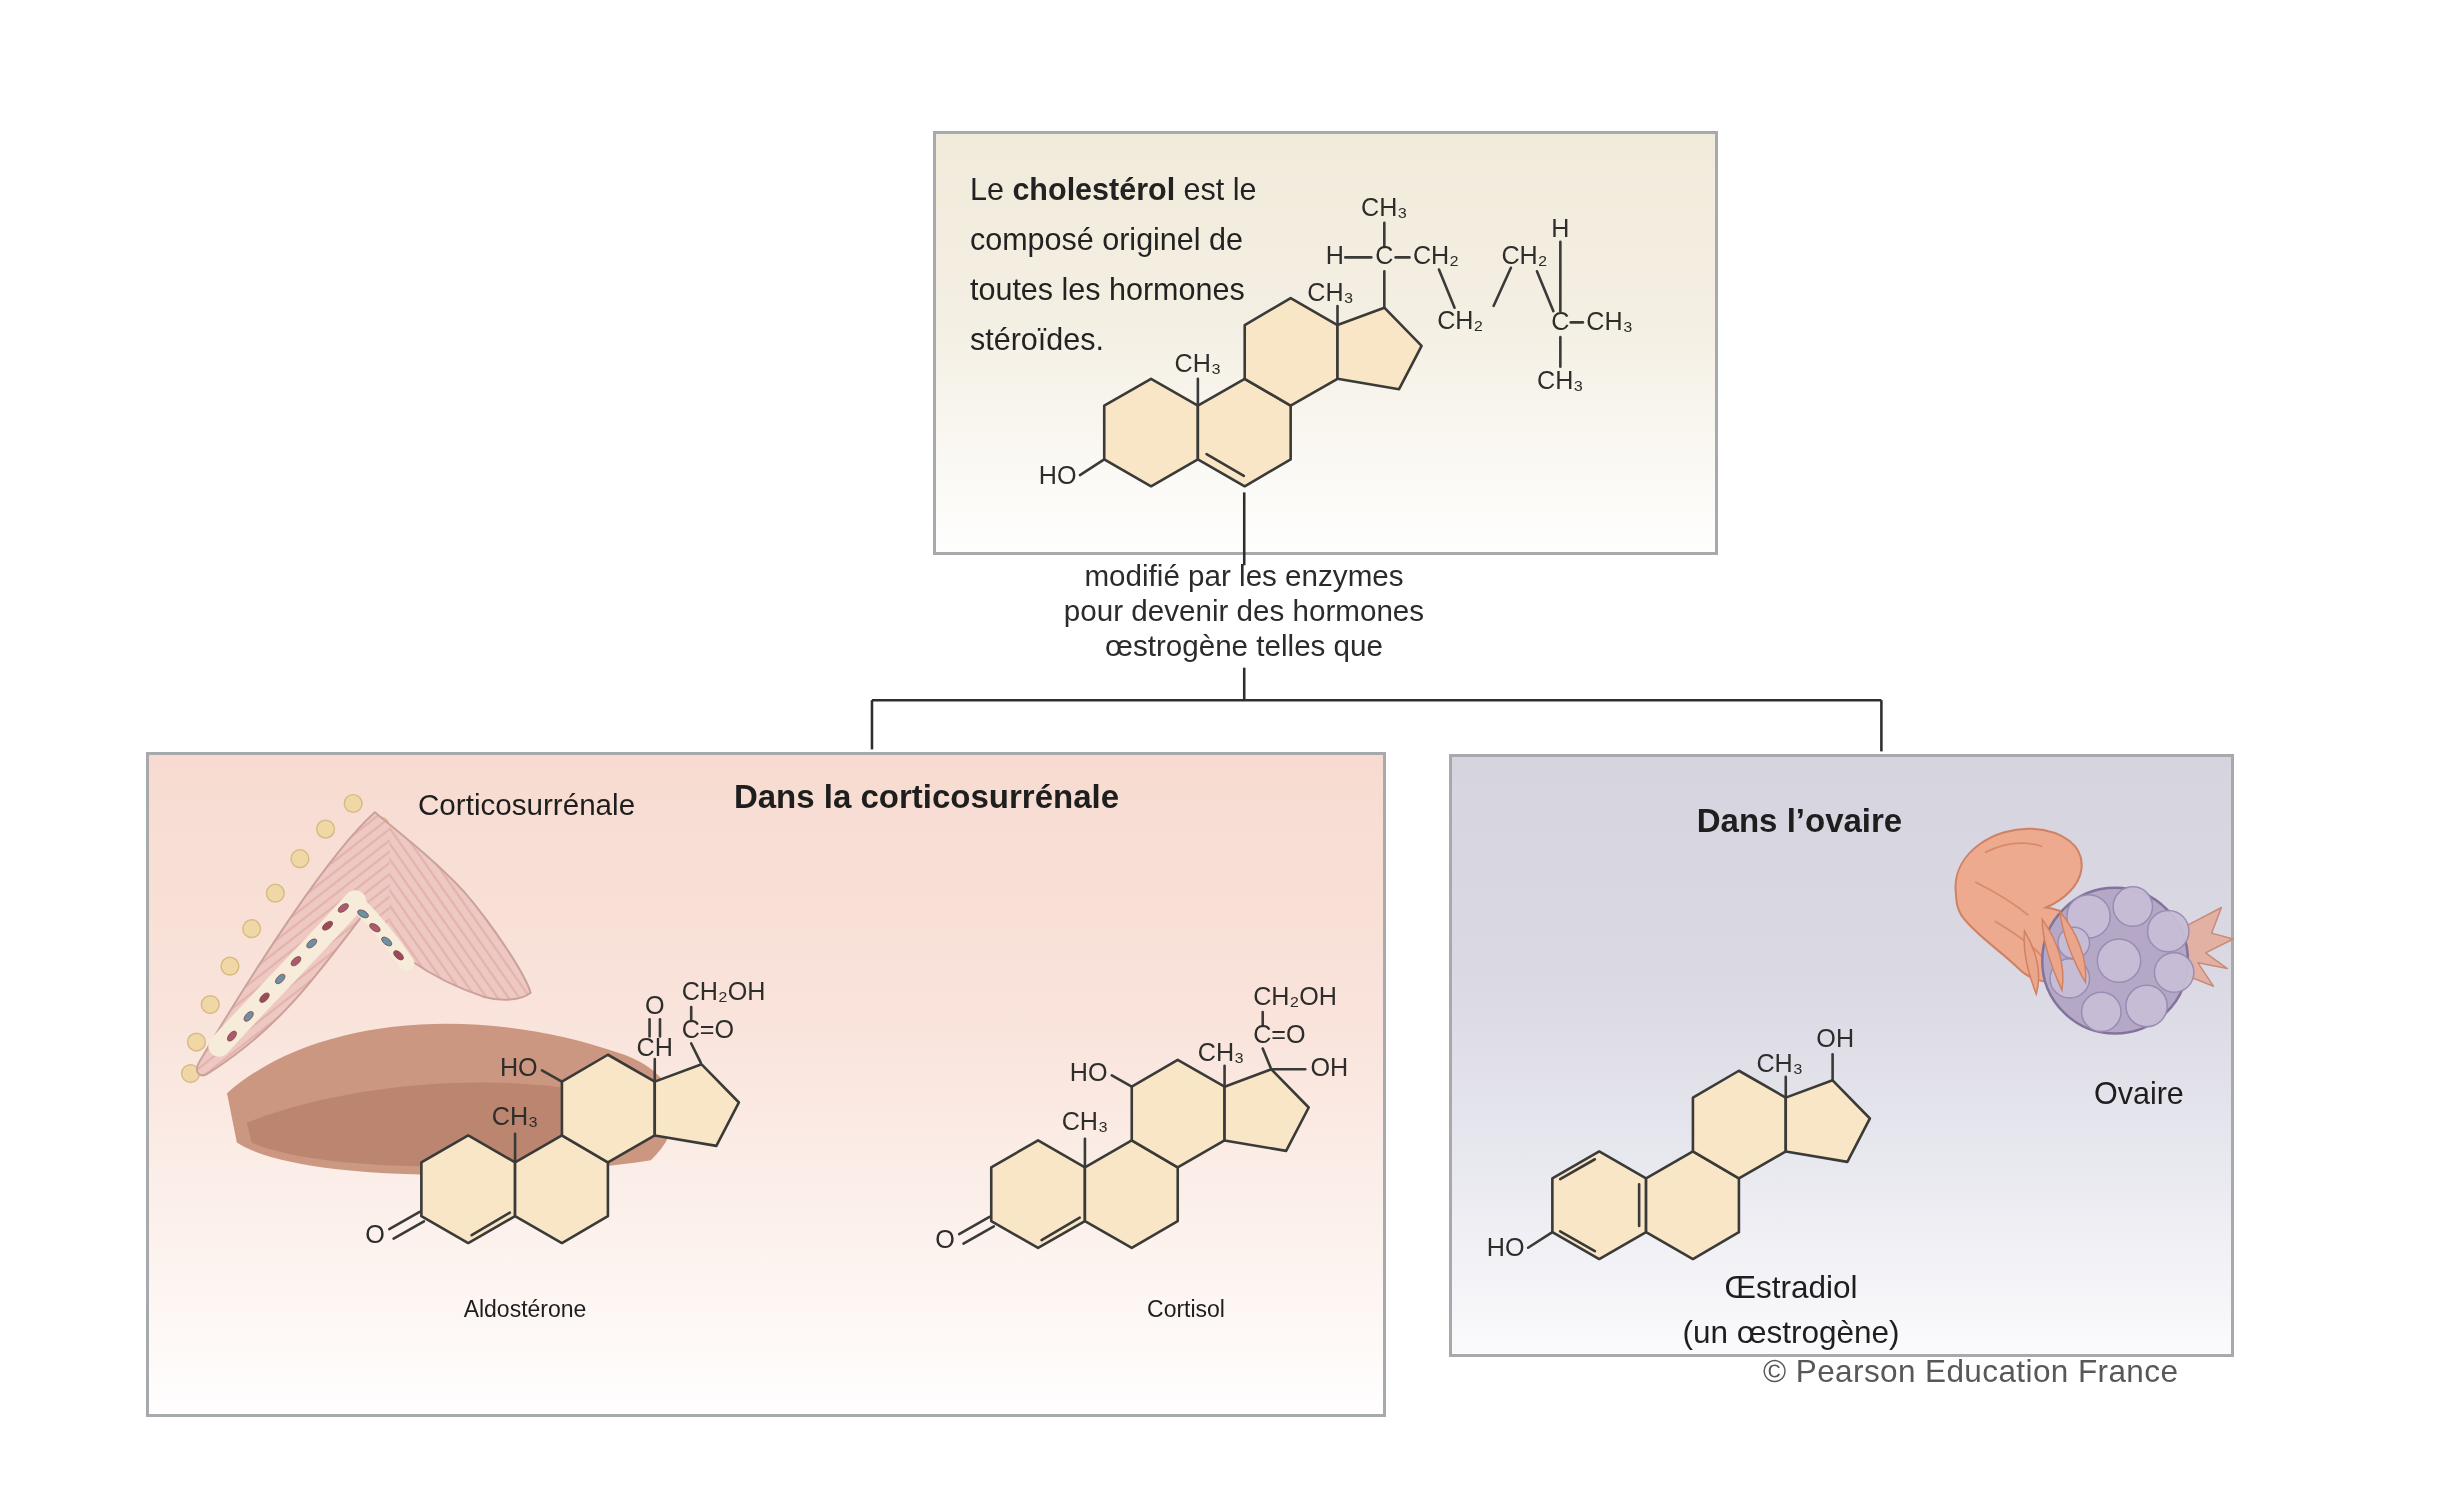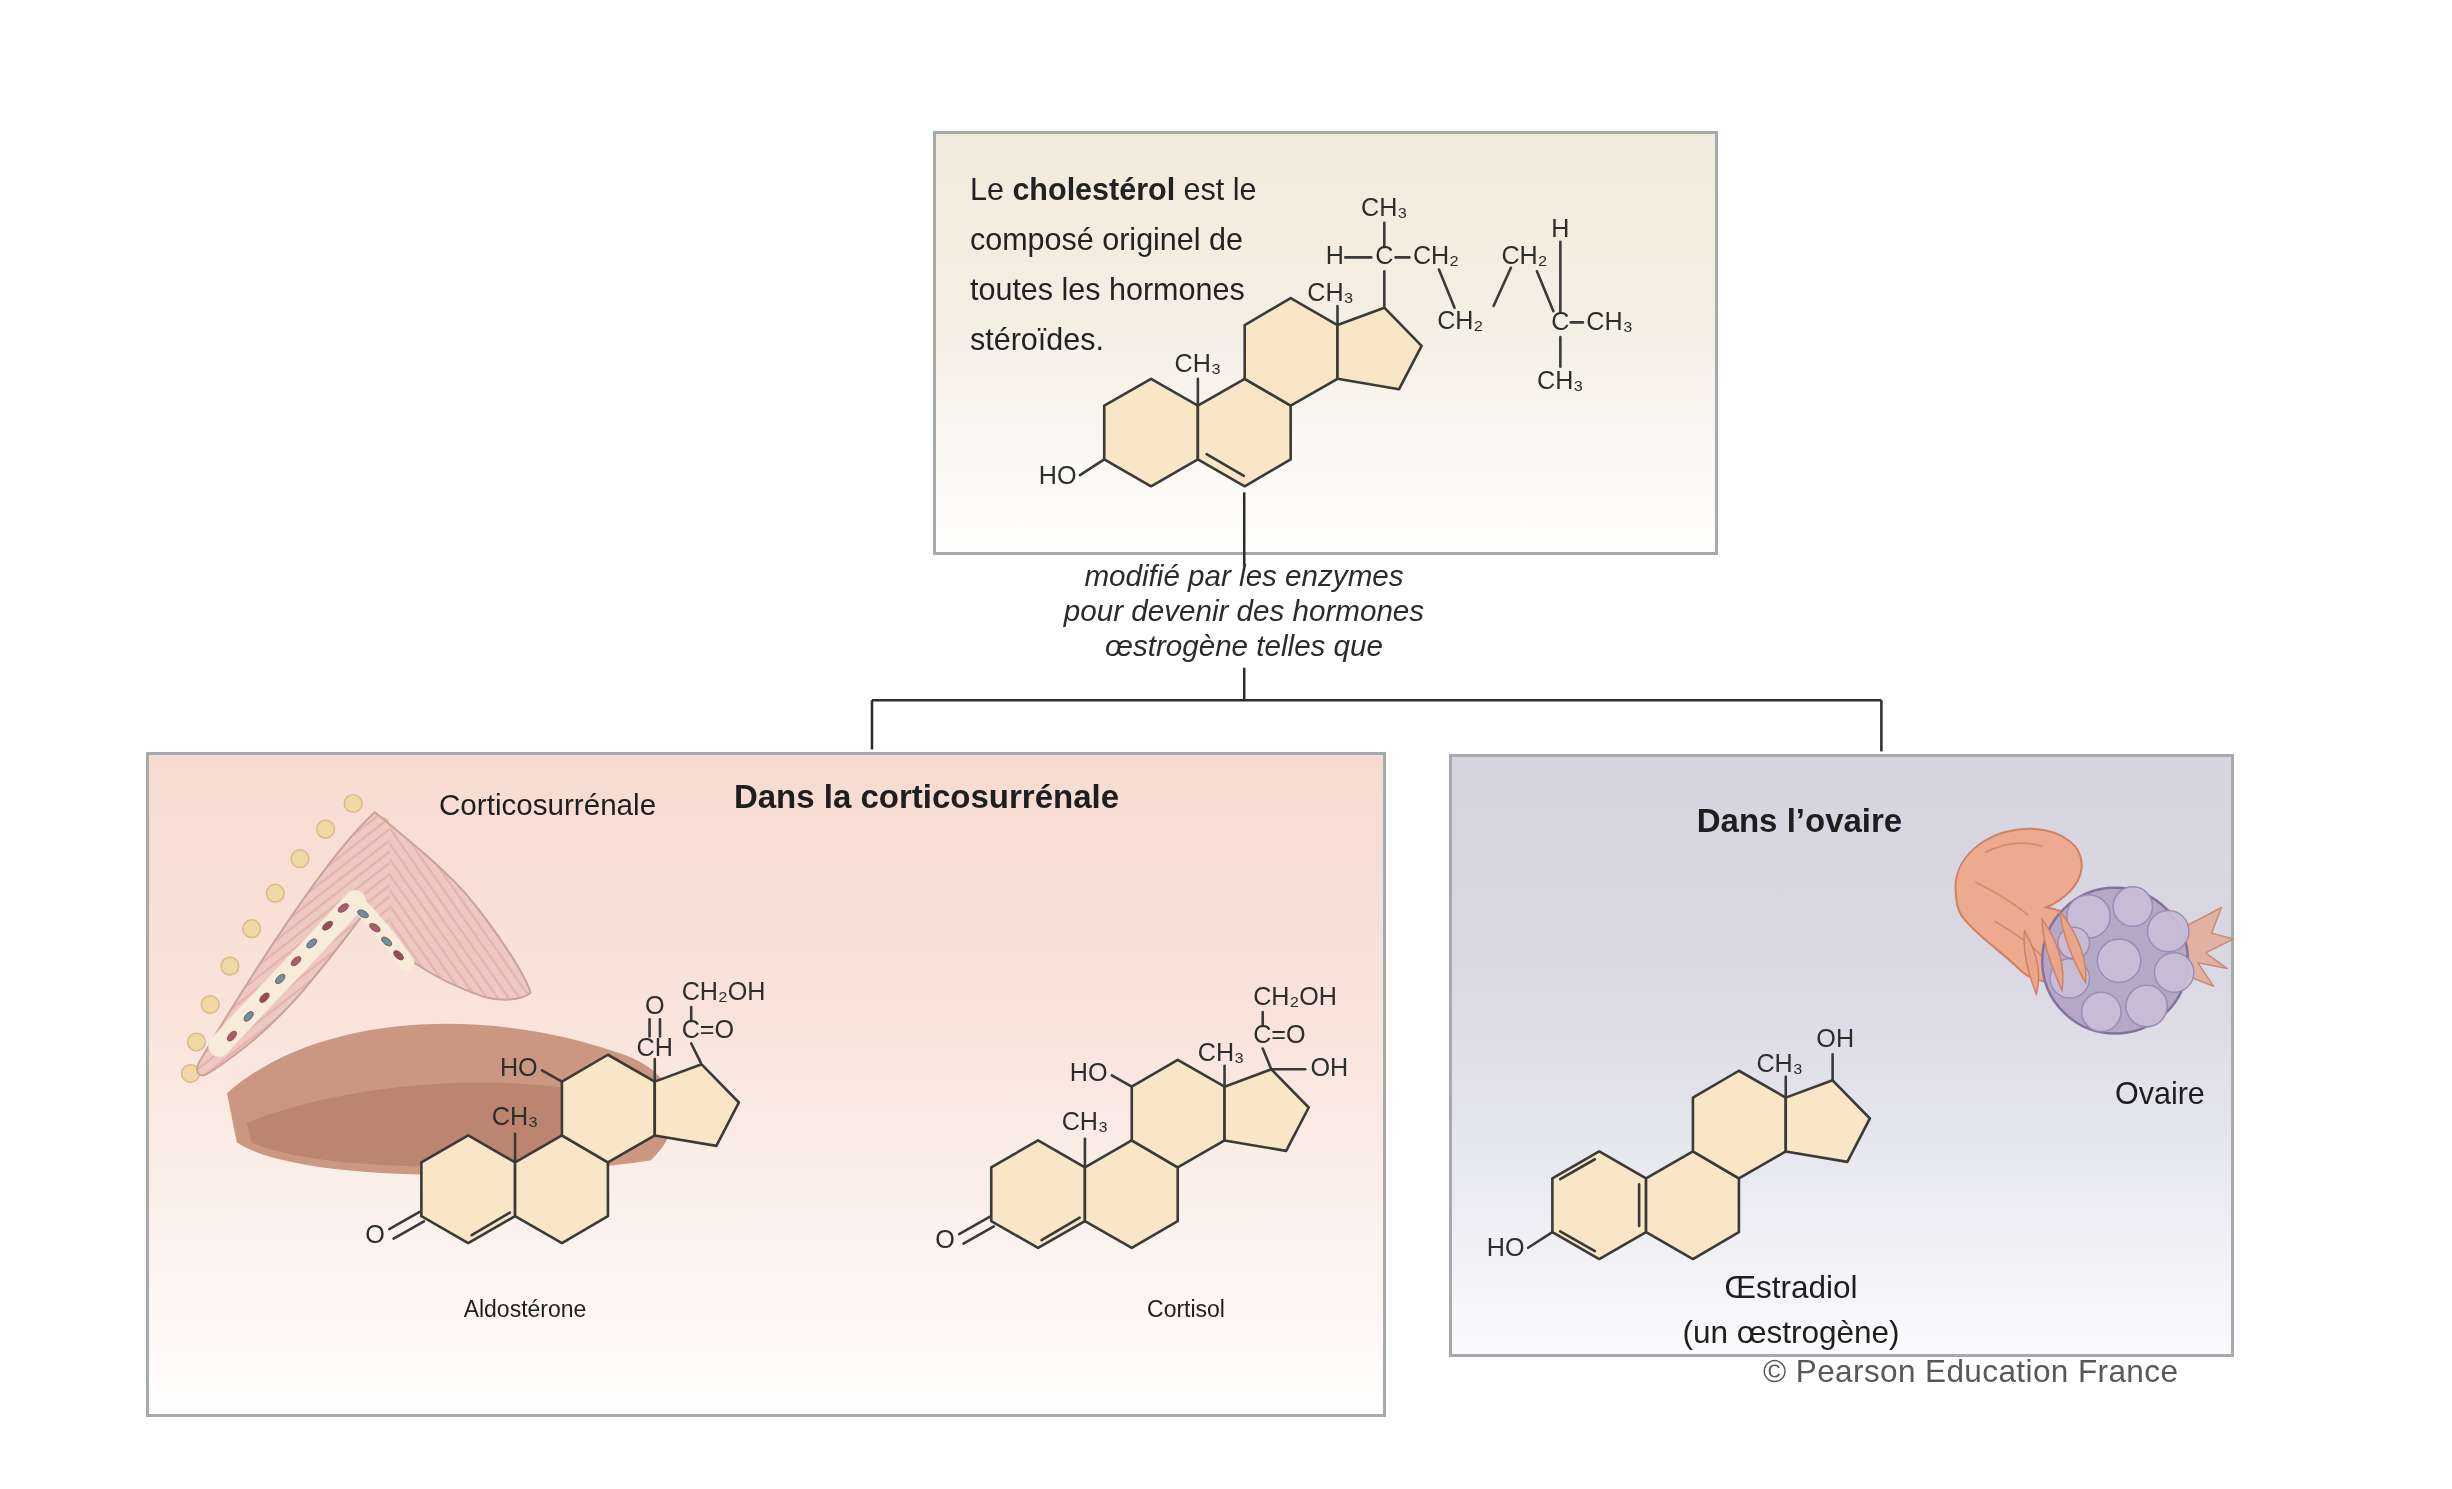--- a/index.html
+++ b/index.html
@@ -8,23 +8,23 @@
   .abs{position:absolute;}
   .box{position:absolute;border:3.9px solid #a7aaac;box-sizing:border-box;}
   #top-box{left:933px;top:131px;width:785px;height:424px;
            background:linear-gradient(180deg,#f1ebdb 0%,#f4efe3 45%,#fbf9f4 80%,#fefefd 100%);}
   #left-box{left:146px;top:752px;width:1240px;height:665px;
             background:linear-gradient(180deg,#f7dbd1 0%,#f9e3da 38%,#fcf1ec 72%,#fffefe 100%);}
   #right-box{left:1449px;top:754px;width:785px;height:603px;
              background:linear-gradient(180deg,#d5d4df 0%,#d9d8e3 35%,#e9e9f0 70%,#fbfbfd 100%);}
   #chol-text{left:970px;top:164px;width:310px;font-size:30.5px;line-height:50px;color:#222;}
   #chol-text b{font-weight:bold;}
-  .caption{left:1047px;width:394px;text-align:center;font-style:italic;font-size:29.6px;line-height:35px;color:#2b2b2b;}
+  .caption{left:1047px;width:394px;text-align:center;font-size:29.6px;line-height:35px;color:#2b2b2b;}
   .boxtitle{font-weight:bold;font-size:33px;color:#1e1e1e;text-align:center;}
-  .organ-label{font-size:29.6px;color:#1e1e1e;margin-left:21px;}
+  .organ-label{font-size:29.6px;color:#1e1e1e;}
   .mol{position:absolute;overflow:visible;}
   .molname{position:absolute;text-align:center;font-size:23px;color:#1e1e1e;}
   #credit{left:1763px;top:1353px;width:475px;font-size:31.5px;color:#57585a;letter-spacing:0.4px;}
   svg text{font-family:"Liberation Sans","DejaVu Sans",sans-serif;fill:#2d2d2b;font-size:29px;}
 </style>
 </head>
 <body>
 
 <div id="canvas">
 

